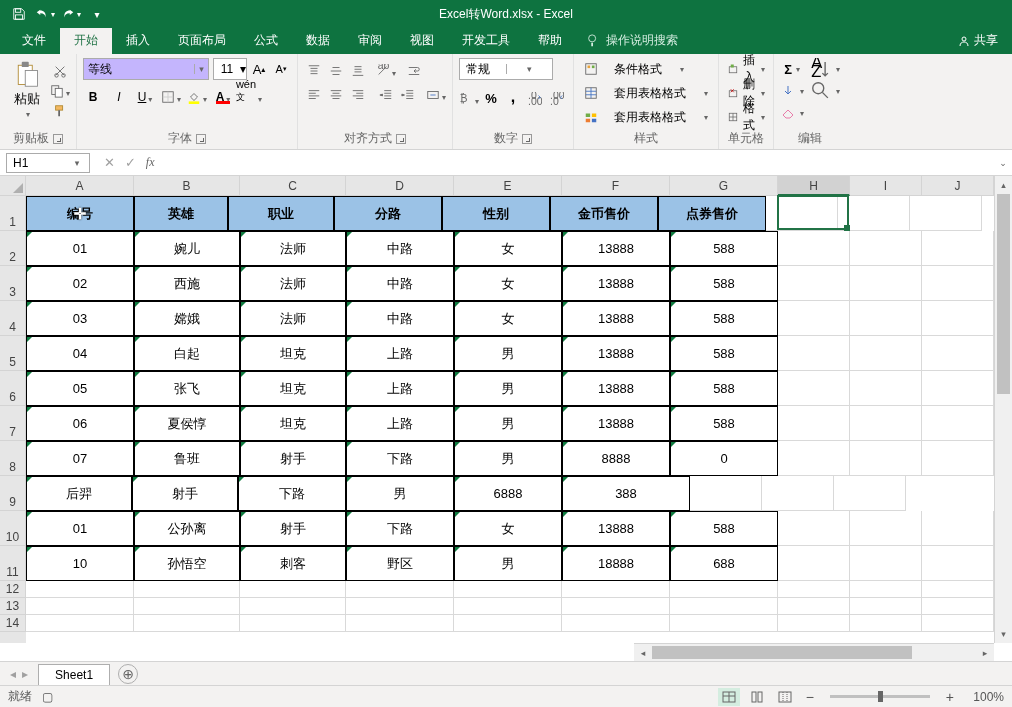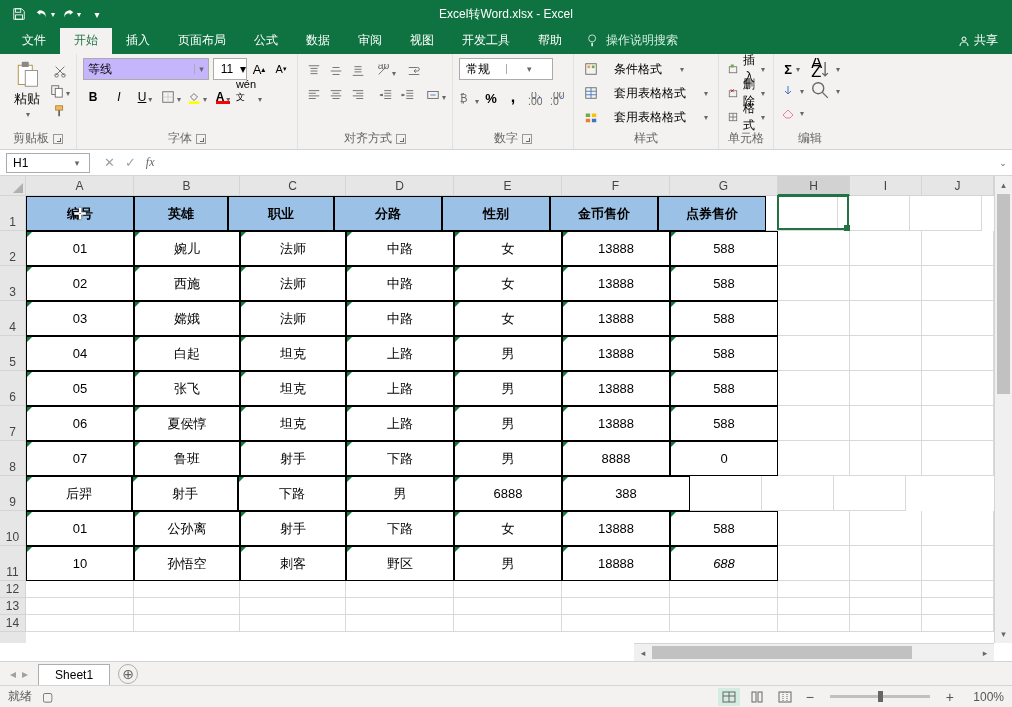--- a/index.html
+++ b/index.html
@@ -633,21 +633,21 @@
         <div class="cell" style="width: 72px;"></div>
         <div class="cell" style="width: 72px;"></div>
       </div>
       <div class="datarow body">
         <div class="cell bordered" style="width: 108px;">10</div>
         <div class="cell bordered" style="width: 106px;">孙悟空</div>
         <div class="cell bordered" style="width: 106px;">刺客</div>
         <div class="cell bordered" style="width: 108px;">野区</div>
         <div class="cell bordered" style="width: 108px;">男</div>
         <div class="cell bordered" style="width: 108px;">18888</div>
-        <div class="cell bordered" style="width: 108px; font-style: italic;">688</div>
+        <div class="cell bordered" style="width: 108px;">688</div>
         <div class="cell" style="width: 72px;"></div>
         <div class="cell" style="width: 72px;"></div>
         <div class="cell" style="width: 72px;"></div>
       </div>
       <div class="datarow body short">
         <div class="cell" style="width: 108px;"></div>
         <div class="cell" style="width: 106px;"></div>
         <div class="cell" style="width: 106px;"></div>
         <div class="cell" style="width: 108px;"></div>
         <div class="cell" style="width: 108px;"></div>

